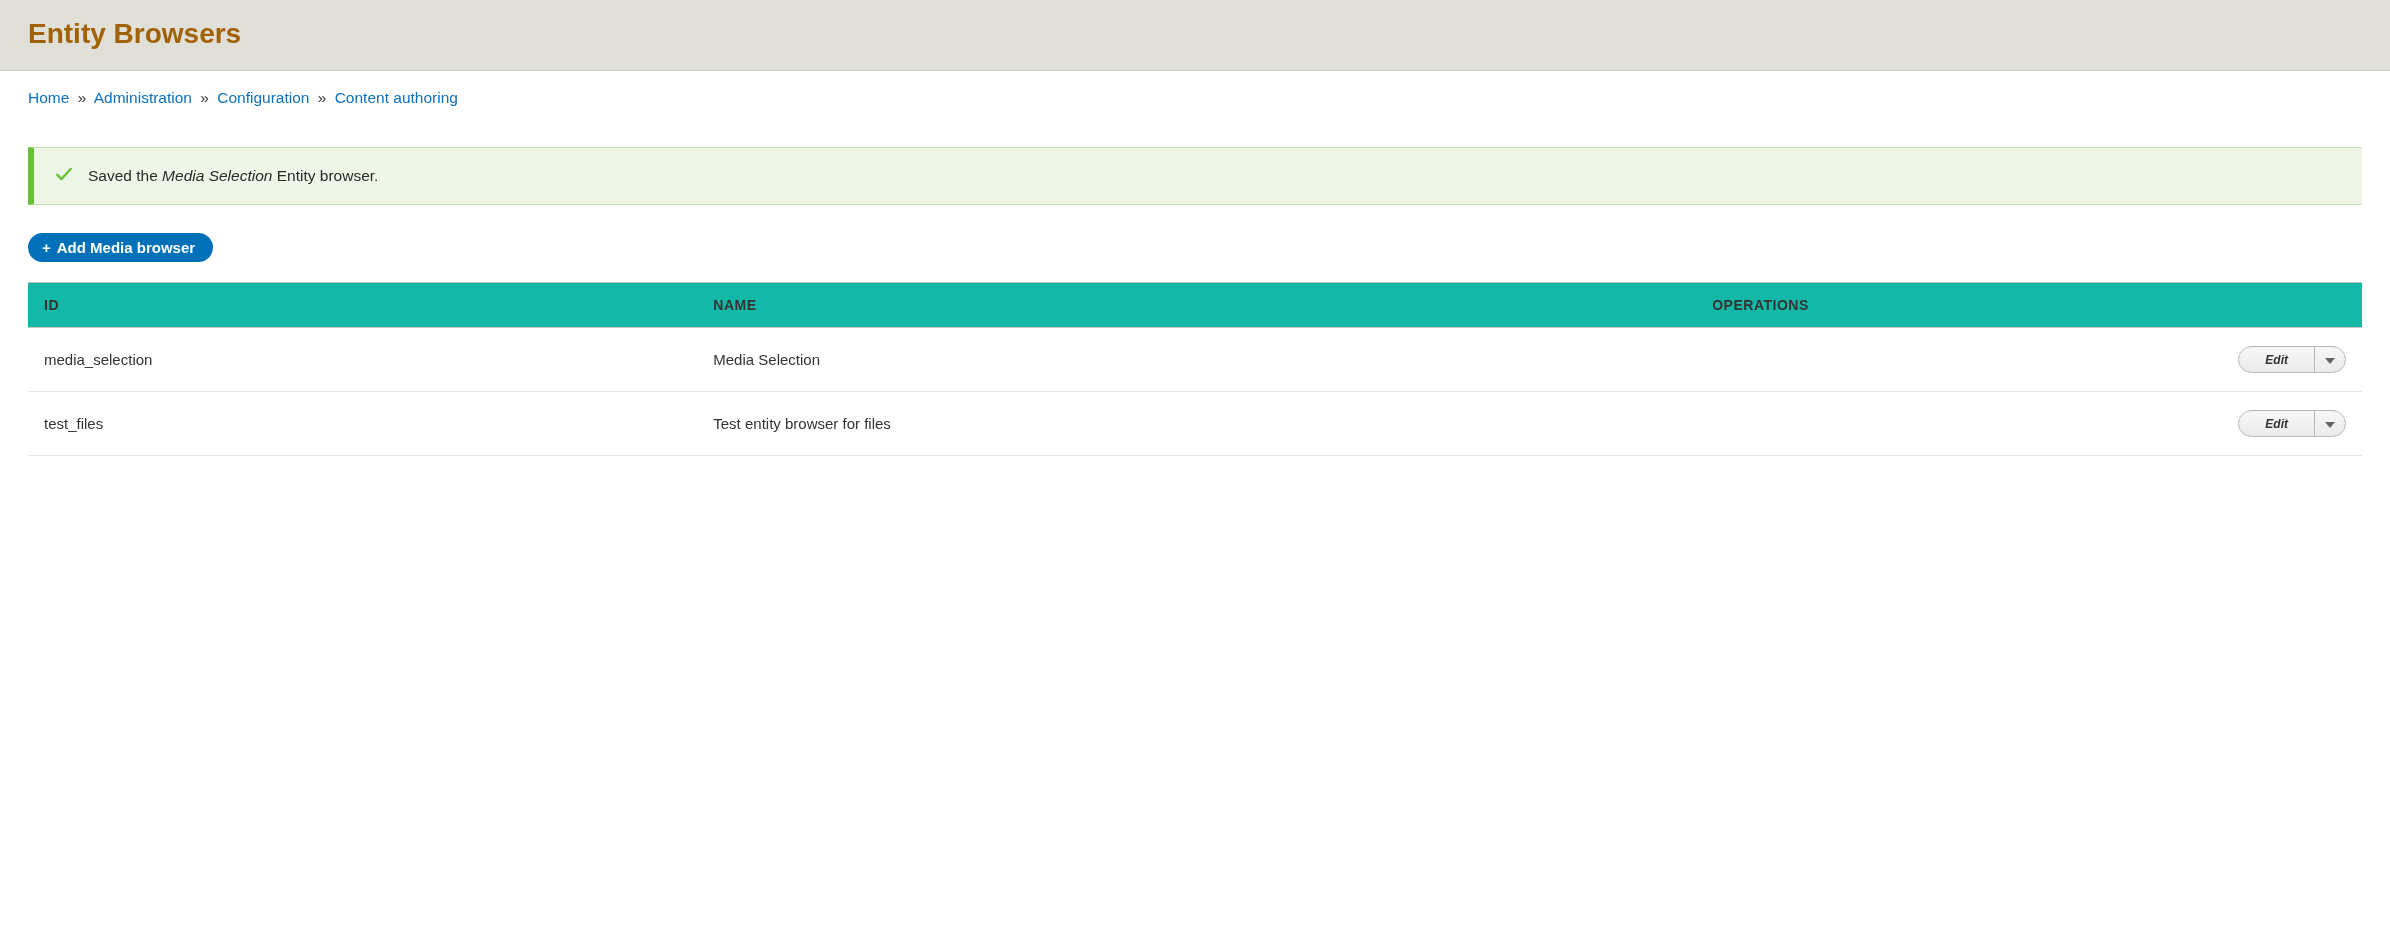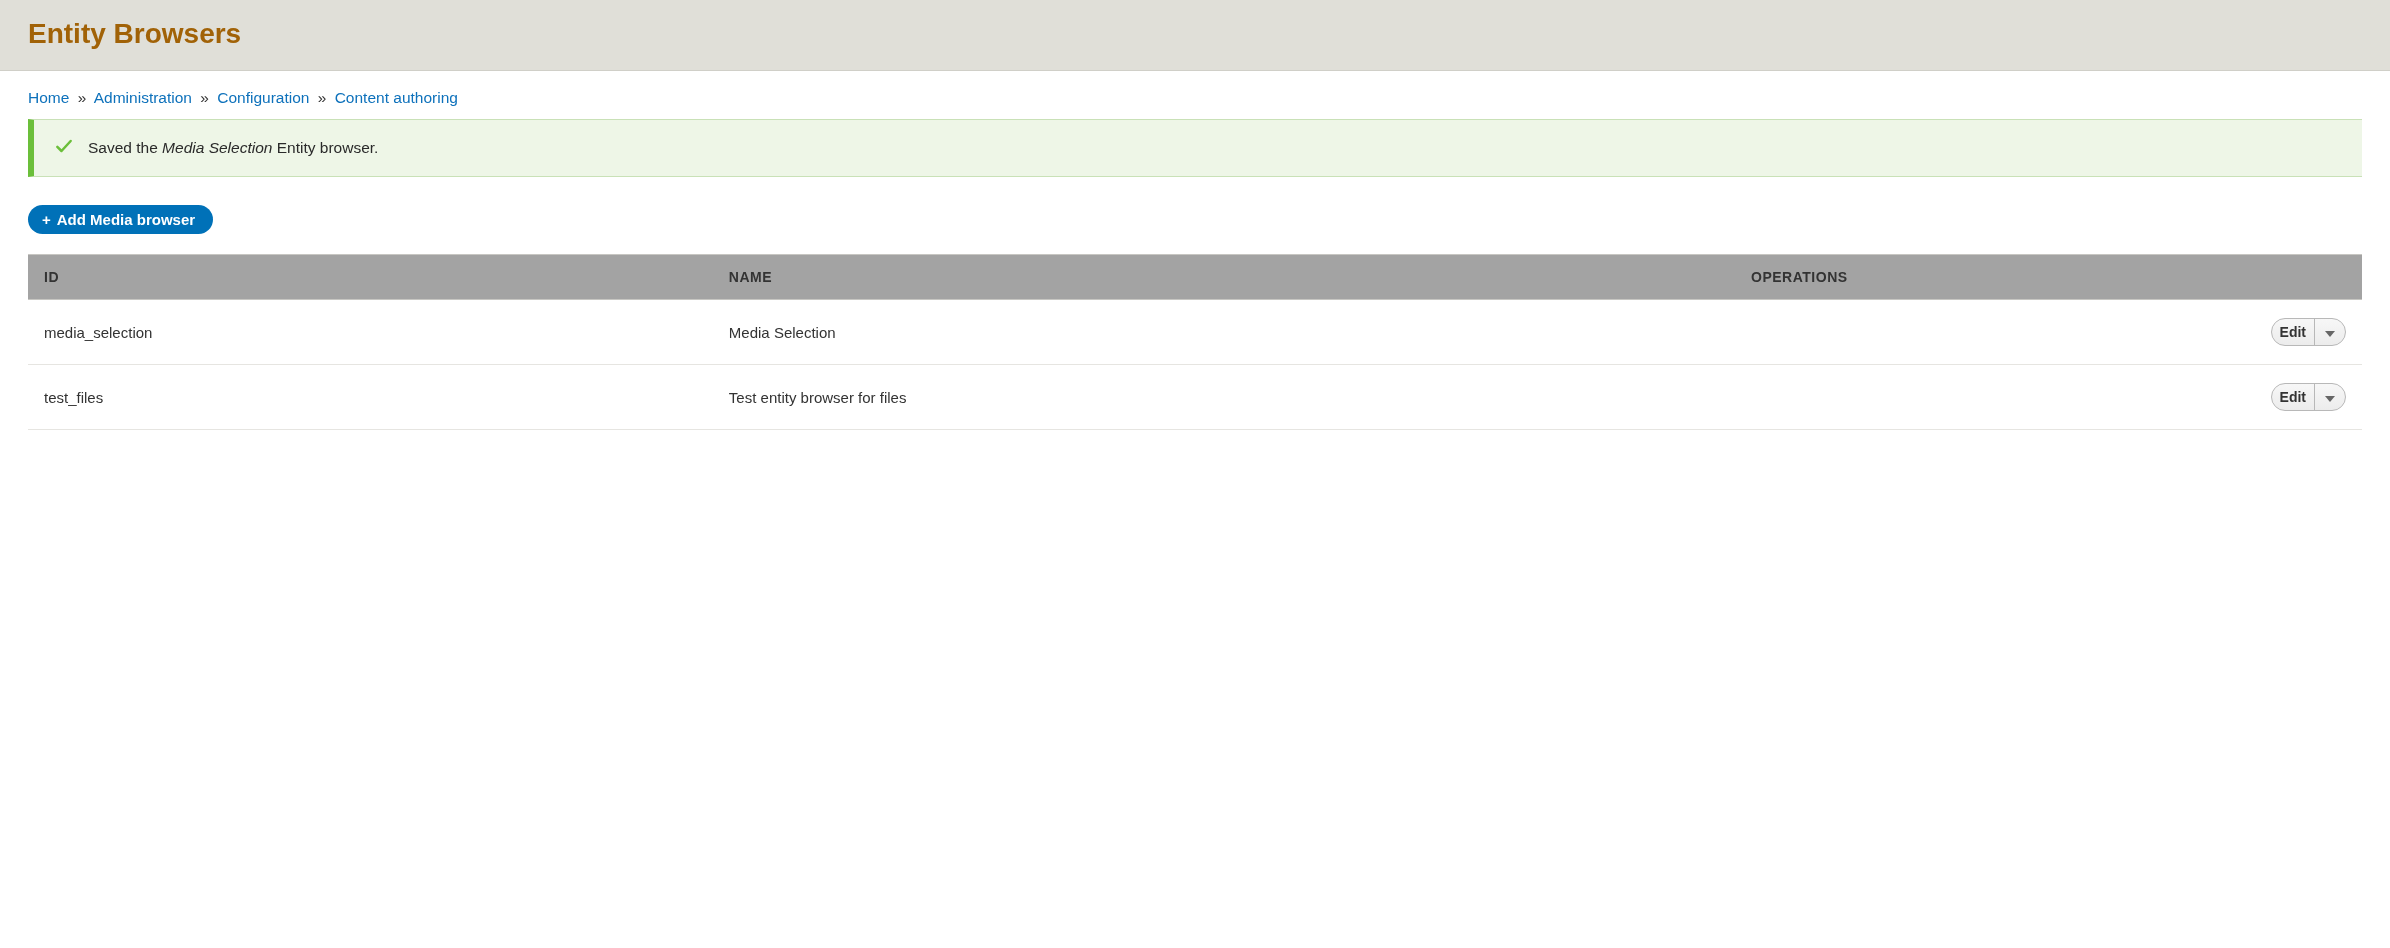--- a/index.html
+++ b/index.html
@@ -22,21 +22,21 @@
     font-size: 28px;
     font-weight: bold;
     color: #a16207;
   }
   .content {
     padding: 18px 28px 40px 28px;
   }
   .breadcrumb {
     font-size: 15.5px;
     color: #333;
-    margin-bottom: 12px;
+    margin-bottom: 40px;
   }
   .breadcrumb a {
     color: #0d71bb;
     text-decoration: none;
   }
   .breadcrumb .sep {
     margin: 0 4px;
     color: #333;
   }
   .message-box {
@@ -76,21 +76,21 @@
   }
   .add-plus {
     font-weight: bold;
     margin-right: 2px;
   }
   table.listing {
     width: 100%;
     border-collapse: collapse;
   }
   table.listing thead th {
-    background: #a3a3a3;
+    background: #14b8a6;
     border-top: 1px solid #c7c6c2;
     border-bottom: 1px solid #c7c6c2;
     text-align: left;
     padding: 14px 16px;
     font-size: 14px;
     font-weight: bold;
     letter-spacing: 0.5px;
     color: #333;
   }
   table.listing thead th.ops {
@@ -107,30 +107,31 @@
     white-space: nowrap;
   }
   .dropbutton {
     display: inline-flex;
     border: 1px solid #b8b8b8;
     border-radius: 16px;
     overflow: hidden;
     background: linear-gradient(#f7f7f7, #ececec);
   }
   .dropbutton .db-main {
-    padding: 5px 8px;
-    font-size: 14px;
+    padding: 5px 26px;
+    font-size: 12px;
     font-weight: bold;
     color: #333;
     cursor: pointer;
     border-right: 1px solid #b8b8b8;
     background: transparent;
     border-top: none;
     border-bottom: none;
     border-left: none;
+    font-style: italic;
   }
   .dropbutton .db-toggle {
     padding: 5px 10px;
     cursor: pointer;
     background: transparent;
     border: none;
     display: flex;
     align-items: center;
   }
   .dropbutton svg {

